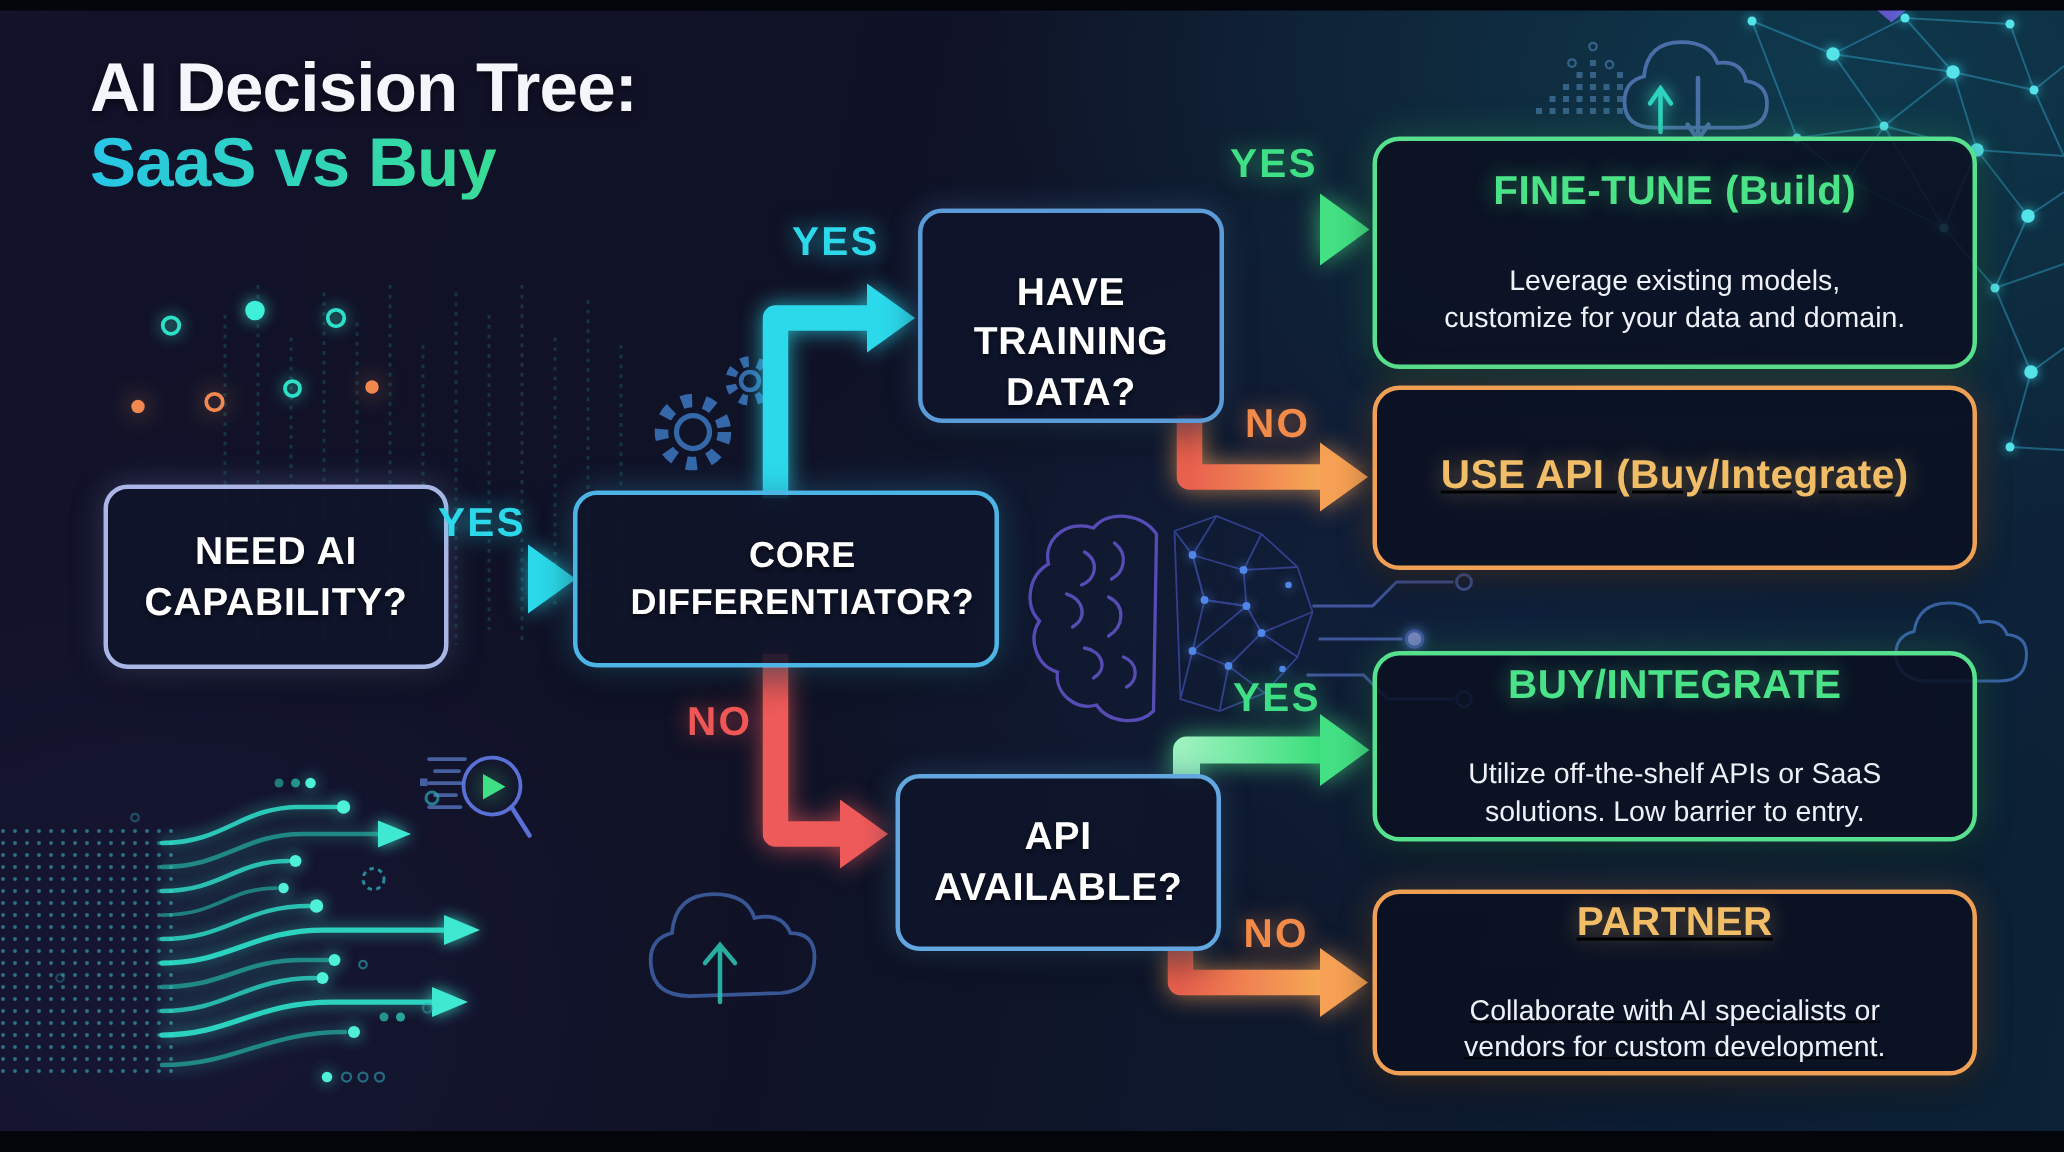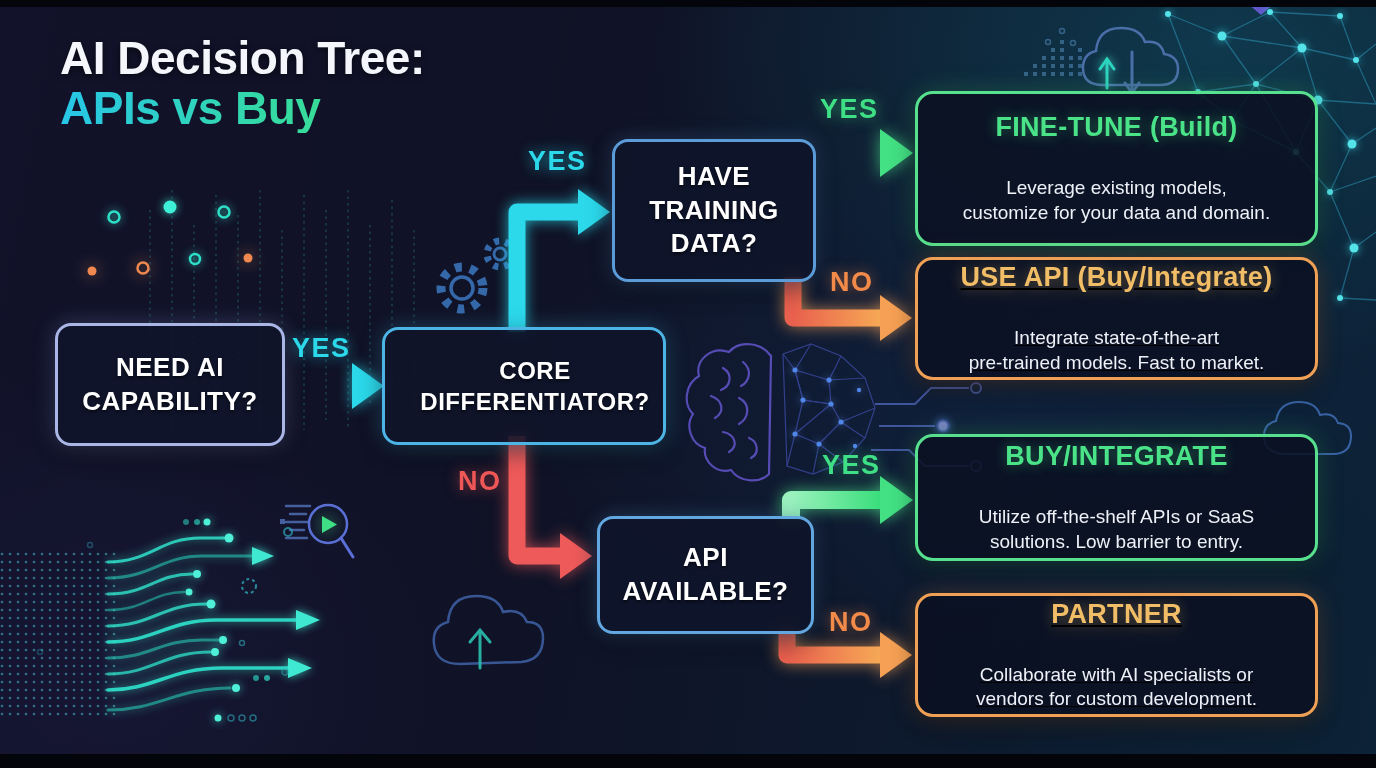--- a/index.html
+++ b/index.html
@@ -23,24 +23,24 @@
   .title .l1 { font-size:46px; color:#f4f6fb; text-shadow:0 2px 6px rgba(0,0,0,.6); }
   .title .l2 { font-size:46px;
     background:linear-gradient(90deg,#27c6e8 0%,#34d9a8 55%,#3fe07c 100%);
     -webkit-background-clip:text; background-clip:text; color:transparent; }
 
   .dbox { position:absolute; display:flex; align-items:center; justify-content:center;
     text-align:center; background:rgba(15,20,42,.88); border:3px solid; border-radius:16px;
     box-shadow:0 8px 22px rgba(0,0,0,.45); }
   .dlabel { color:#fff; font-weight:bold; font-size:26px; line-height:1.3; letter-spacing:.5px;
     white-space:pre-line; text-shadow:0 2px 3px rgba(0,0,0,.55); }
-  #need-ai  { left:55px;  top:323px; width:224px; height:117px; border-color:#a9b6e6; box-shadow:0 0 22px rgba(150,170,235,.28),0 8px 22px rgba(0,0,0,.45); }
+  #need-ai  { left:69px;  top:323px; width:224px; height:117px; border-color:#a9b6e6; box-shadow:0 0 22px rgba(150,170,235,.28),0 8px 22px rgba(0,0,0,.45); }
   #core-diff{ left:382px; top:327px; width:278px; height:112px; border-color:#4db5e6; box-shadow:0 0 22px rgba(70,190,235,.30),0 8px 22px rgba(0,0,0,.45); }
   #core-diff .dlabel { font-size:24px;margin-left:22px; }
-  #training { left:612px; top:139px; width:198px; height:137px; border-color:#5a9bd8; box-shadow:0 0 20px rgba(90,155,220,.28),0 8px 22px rgba(0,0,0,.45); }
+  #training { left:612px; top:139px; width:198px; height:137px; border-color:#5a9bd8; box-shadow:0 0 20px rgba(90,155,220,.28),0 8px 22px rgba(0,0,0,.45);align-items:flex-end; }
   #api-box  { left:597px; top:516px; width:211px; height:112px; border-color:#62a7e0; box-shadow:0 0 20px rgba(95,165,225,.28),0 8px 22px rgba(0,0,0,.45); }
 
   .obox { position:absolute; left:915px; width:403px; box-sizing:border-box; padding:10px 9px;
     display:flex; flex-direction:column; justify-content:center; text-align:center;
     background:rgba(11,16,34,.86); border:3px solid; border-radius:18px;
     box-shadow:0 8px 22px rgba(0,0,0,.45); }
   .otitle { font-weight:bold; font-size:27px; letter-spacing:.3px; margin-bottom:5px; }
   .odesc  { font-size:19px; color:#eef1f8; line-height:1.28; white-space:pre-line;margin-top:28px; }
   .obox.green  { border-color:#57e08d; box-shadow:0 0 24px rgba(70,225,140,.25),0 8px 22px rgba(0,0,0,.45); }
   .obox.green .otitle { color:#4ae388; text-shadow:0 0 14px rgba(74,227,136,.45); }
@@ -362,21 +362,21 @@
       <path d="M793,277 V318 H880" stroke="url(#gOrange)" stroke-width="17" fill="none" stroke-linejoin="round"></path>
       <polygon points="880,295 912,318 880,341" fill="#f5a054"></polygon>
       <path d="M787,631 V655 H880" stroke="url(#gOrange)" stroke-width="17" fill="none" stroke-linejoin="round"></path>
       <polygon points="880,632 912,655 880,678" fill="#f5a054"></polygon>
     </g>
   </svg>
 
   <div class="ui">
     <div class="title">
       <div class="l1">AI Decision Tree:</div>
-      <div class="l2">APIs vs Buy</div>
+      <div class="l2">SaaS vs Buy</div>
     </div>
 
     <div class="dbox" id="need-ai">
       <div class="dlabel">NEED AI
 CAPABILITY?</div>
     </div>
     <div class="dbox" id="core-diff">
       <div class="dlabel">CORE
 DIFFERENTIATOR?</div>
     </div>
@@ -390,22 +390,20 @@
 AVAILABLE?</div>
     </div>
 
     <div class="obox green" id="fine-tune">
       <div class="otitle">FINE-TUNE (Build)</div>
       <div class="odesc">Leverage existing models,
 customize for your data and domain.</div>
     </div>
     <div class="obox orange" id="use-api">
       <div class="otitle">USE API (Buy/Integrate)</div>
-      <div class="odesc">Integrate state-of-the-art
-pre-trained models. Fast to market.</div>
     </div>
     <div class="obox green" id="buy-int">
       <div class="otitle">BUY/INTEGRATE</div>
       <div class="odesc">Utilize off-the-shelf APIs or SaaS
 solutions. Low barrier to entry.</div>
     </div>
     <div class="obox orange" id="partner">
       <div class="otitle">PARTNER</div>
       <div class="odesc">Collaborate with AI specialists or
 vendors for custom development.</div>

